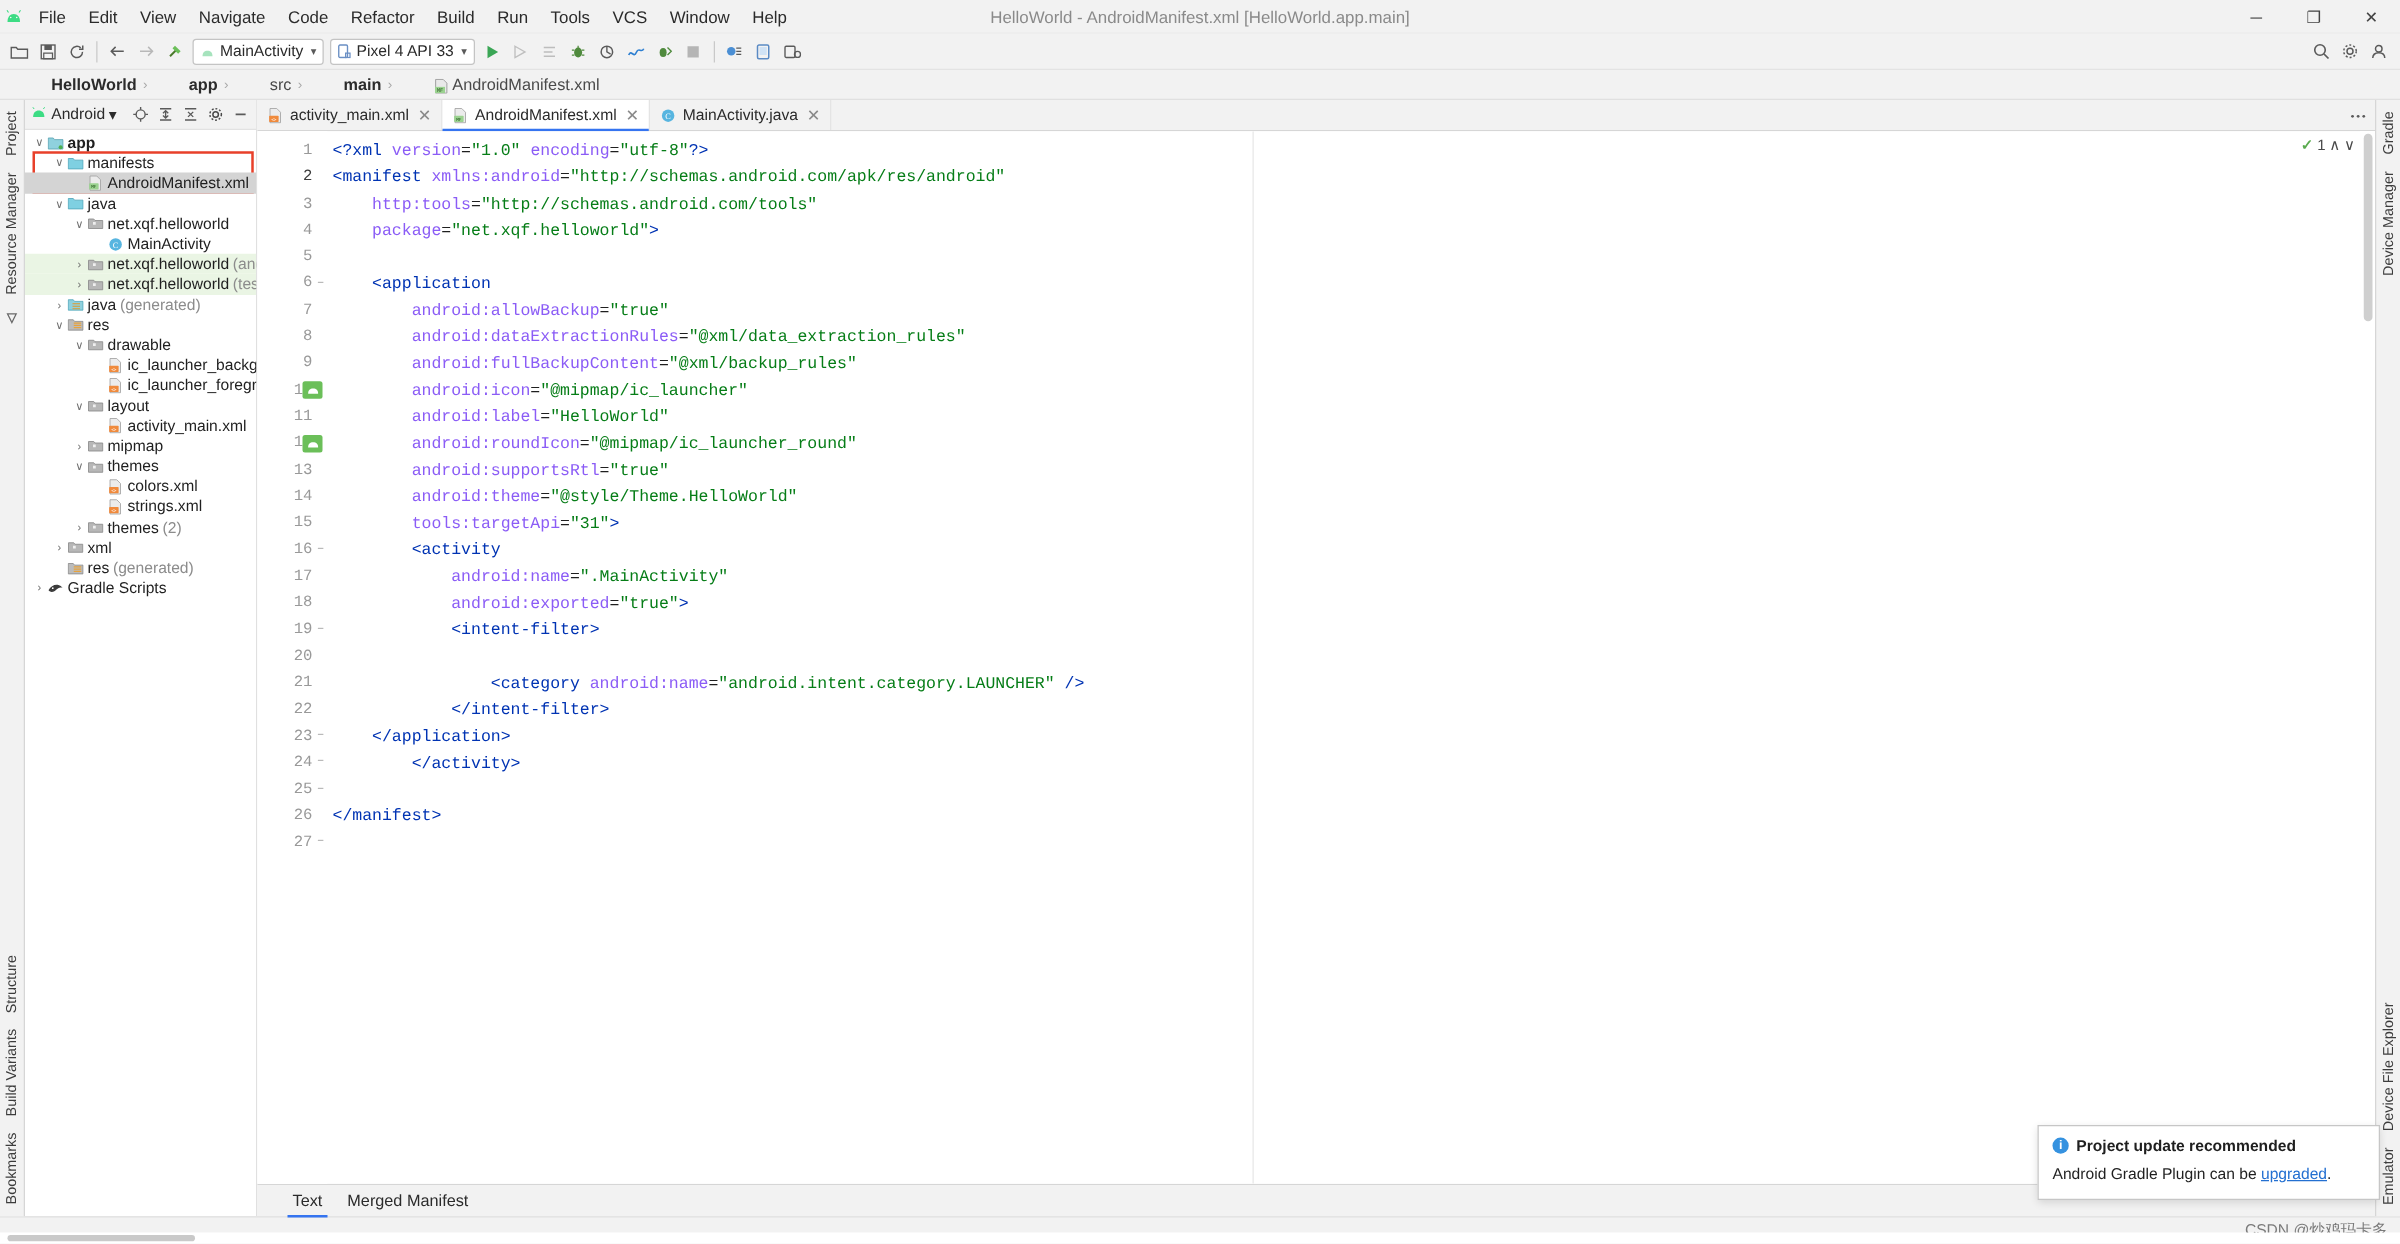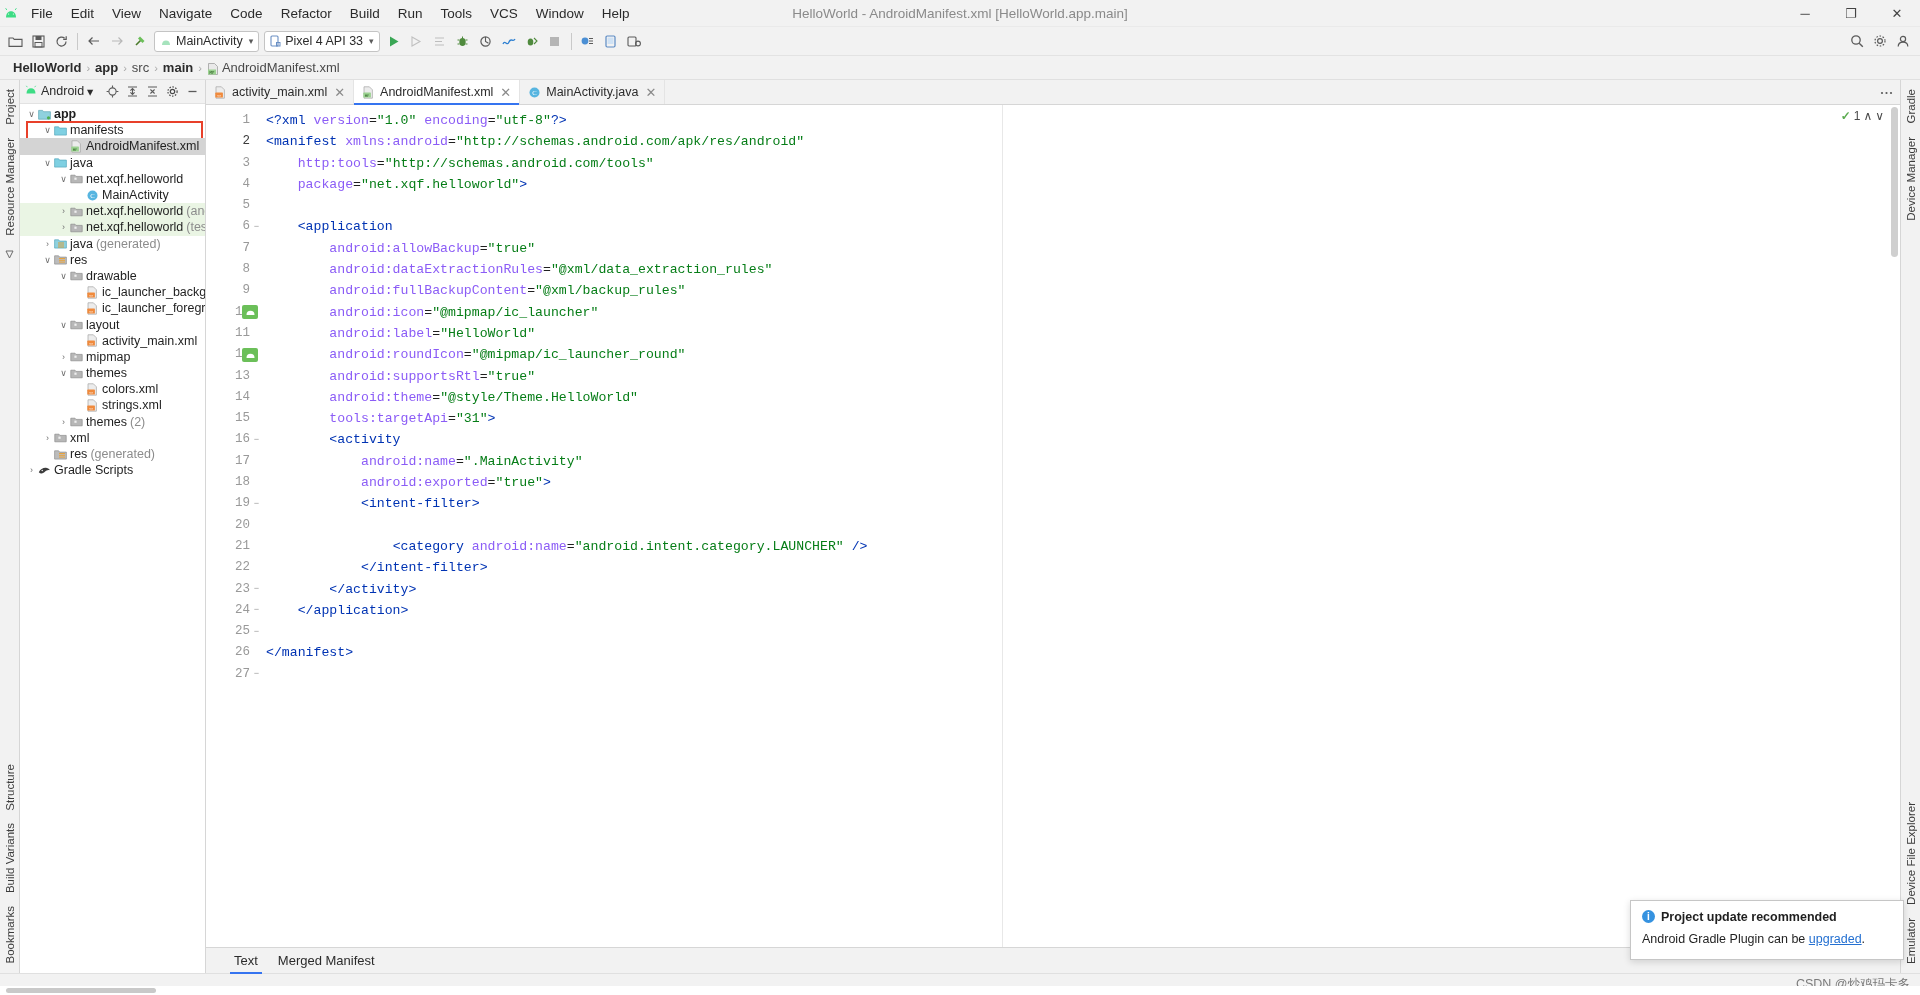--- a/index.html
+++ b/index.html
@@ -47,21 +47,21 @@
   }
   .combo .caret { color: #5a5a5a; font-size: 9px; margin-left: 2px; }
   .tb-right { position: absolute; right: 6px; display: flex; gap: 1px; align-items: center; }
 
   
   .breadcrumb {
     height: 24px; flex: 0 0 24px; display: flex; align-items: center;
     background: #f2f2f2; padding-left: 8px; gap: 0; font-size: 13px;
     border-bottom: 1px solid #e0e0e0;
   }
-  .crumb { padding: 0 5px; color: #2b2b2b; white-space: nowrap; }
+  .crumb { padding: 0 5px; color: #2b2b2b; white-space: nowrap; margin-left: 28px; }
   .crumb.bold { font-weight: bold; }
   .crumb.grey { color: #4a4a4a; }
   .crumb-sep { color: #a8a8a8; font-size: 11px; }
   .crumb-ico { margin-right: 3px; display: inline-flex; vertical-align: middle; }
 
   
   .body { flex: 1; display: flex; min-height: 0; }
 
   
   .vstrip {
@@ -848,22 +848,22 @@
             <div class="cline"><span class="punct">        </span><span class="attr">android:supportsRtl</span><span class="punct">=</span><span class="val">"true"</span></div>
             <div class="cline"><span class="punct">        </span><span class="attr">android:theme</span><span class="punct">=</span><span class="val">"@style/Theme.HelloWorld"</span></div>
             <div class="cline"><span class="punct">        </span><span class="attr">tools:targetApi</span><span class="punct">=</span><span class="val">"31"</span><span class="tag">&gt;</span></div>
             <div class="cline"><span class="punct">        </span><span class="tag">&lt;activity</span></div>
             <div class="cline"><span class="punct">            </span><span class="attr">android:name</span><span class="punct">=</span><span class="val">".MainActivity"</span></div>
             <div class="cline"><span class="punct">            </span><span class="attr">android:exported</span><span class="punct">=</span><span class="val">"true"</span><span class="tag">&gt;</span></div>
             <div class="cline"><span class="punct">            </span><span class="tag">&lt;intent-filter</span><span class="tag">&gt;</span></div>
             <div class="cline">&nbsp;</div>
             <div class="cline"><span class="punct">                </span><span class="tag">&lt;category </span><span class="attr">android:name</span><span class="punct">=</span><span class="val">"android.intent.category.LAUNCHER"</span><span class="tag"> /&gt;</span></div>
             <div class="cline"><span class="punct">            </span><span class="tag">&lt;/intent-filter&gt;</span></div>
+            <div class="cline"><span class="punct">    </span><span class="tag">&lt;/application&gt;</span></div>
             <div class="cline"><span class="punct">        </span><span class="tag">&lt;/activity&gt;</span></div>
-            <div class="cline"><span class="punct">    </span><span class="tag">&lt;/application&gt;</span></div>
             <div class="cline">&nbsp;</div>
             <div class="cline"><span class="tag">&lt;/manifest&gt;</span></div>
           </div>
         <div class="insp-widget">
           <span class="insp-check">✓</span>
           <span>1</span>
           <span>∧</span>
           <span>∨</span>
         </div>
         <div class="scroll-indicator">

